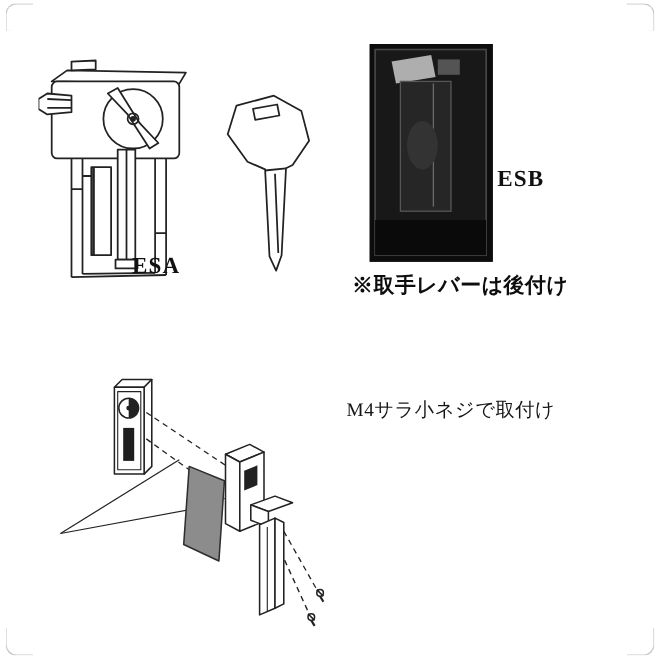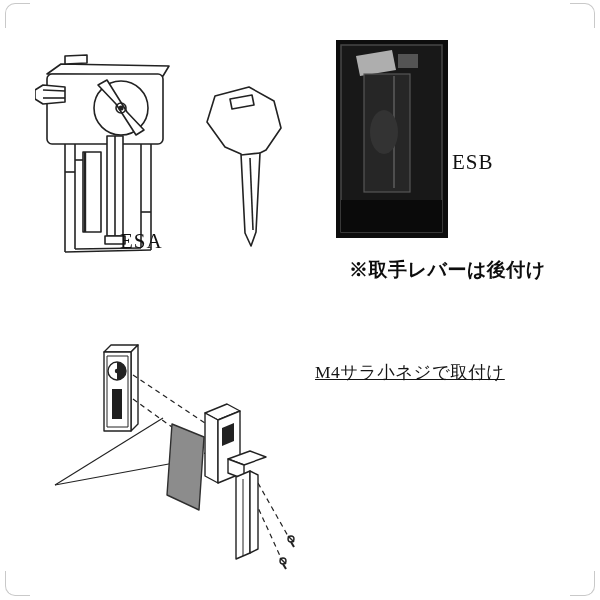--- a/index.html
+++ b/index.html
@@ -4,21 +4,21 @@
 <style>
   html,body{margin:0;padding:0;background:#ffffff;}
   .page{
     position:relative;width:600px;height:600px;background:#ffffff;
     overflow:hidden;font-family:"Liberation Serif", serif;color:#1a1a1a;
   }
   .fig{position:absolute;}
   svg{display:block;}
   .label-caps{
     position:absolute;font-family:"Liberation Serif", serif;
-    font-weight:normal;font-size:21px;letter-spacing:1px;color:#111;text-align:right;
+    font-weight:bold;font-size:21px;letter-spacing:1px;color:#111;text-align:right;
   }
   .jp-bold{
     position:absolute;font-family:"Liberation Serif", serif;
     font-weight:bold;font-size:19px;color:#0d0d0d;letter-spacing:0.5px;white-space:nowrap;
   }
   .jp-note{
     position:absolute;font-family:"Liberation Serif", serif;
     font-size:17.5px;color:#151515;line-height:29px;letter-spacing:0.5px;white-space:nowrap;
   }
   .photo{
@@ -101,21 +101,21 @@
       <rect x="5" y="5" width="101" height="187" fill="#181818" stroke="#474747" stroke-width="1.5"></rect>
       <polygon points="20,16 56,10 60,30 24,36" fill="#c9c9c9" opacity="0.85"></polygon>
       <rect x="62" y="14" width="20" height="14" fill="#7d7d7d" opacity="0.6"></rect>
       <rect x="28" y="34" width="46" height="118" fill="#262626" stroke="#565656" stroke-width="1.2"></rect>
       <line x1="58" y1="36" x2="58" y2="148" stroke="#6a6a6a" stroke-width="1.2"></line>
       <ellipse cx="48" cy="92" rx="14" ry="22" fill="#333333"></ellipse>
       <rect x="5" y="160" width="101" height="32" fill="#0a0a0a"></rect>
     </svg>
   </div>
   <div class="label-caps" style="left:452px;top:150px;">ESB</div>
-  <div class="jp-bold" style="left:349px;top:246px;margin-top:11px;">※取手レバーは後付け</div>
+  <div class="jp-bold" style="left:320px;top:246px;">※取手レバーは後付け</div>
 
   <div class="fig" style="left:45px;top:333px;width:255px;height:250px;">
     <svg width="255" height="250" viewBox="0 0 255 250" fill="none" stroke="#222" stroke-width="1.4" stroke-linejoin="round">
 
       <g stroke-width="1.1">
         <line x1="10" y1="152" x2="118" y2="85"></line>
         <line x1="10" y1="152" x2="140" y2="128"></line>
       </g>
 
       <g>
@@ -160,17 +160,17 @@
         <line x1="246" y1="209" x2="249" y2="214" stroke-width="2"></line>
       </g>
       <g>
         <circle cx="238" cy="228" r="3" fill="#fff"></circle>
         <line x1="235" y1="225" x2="241" y2="231"></line>
         <line x1="238" y1="231" x2="241" y2="236" stroke-width="2"></line>
       </g>
     </svg>
   </div>
 
-  <div class="jp-note" style="left:315px;top:358px;text-decoration:underline;">
+  <div class="jp-note" style="left:315px;top:358px;">
     <div>M4サラ小ネジで取付け</div>
   </div>
 
 </div>
 
 </body></html>

